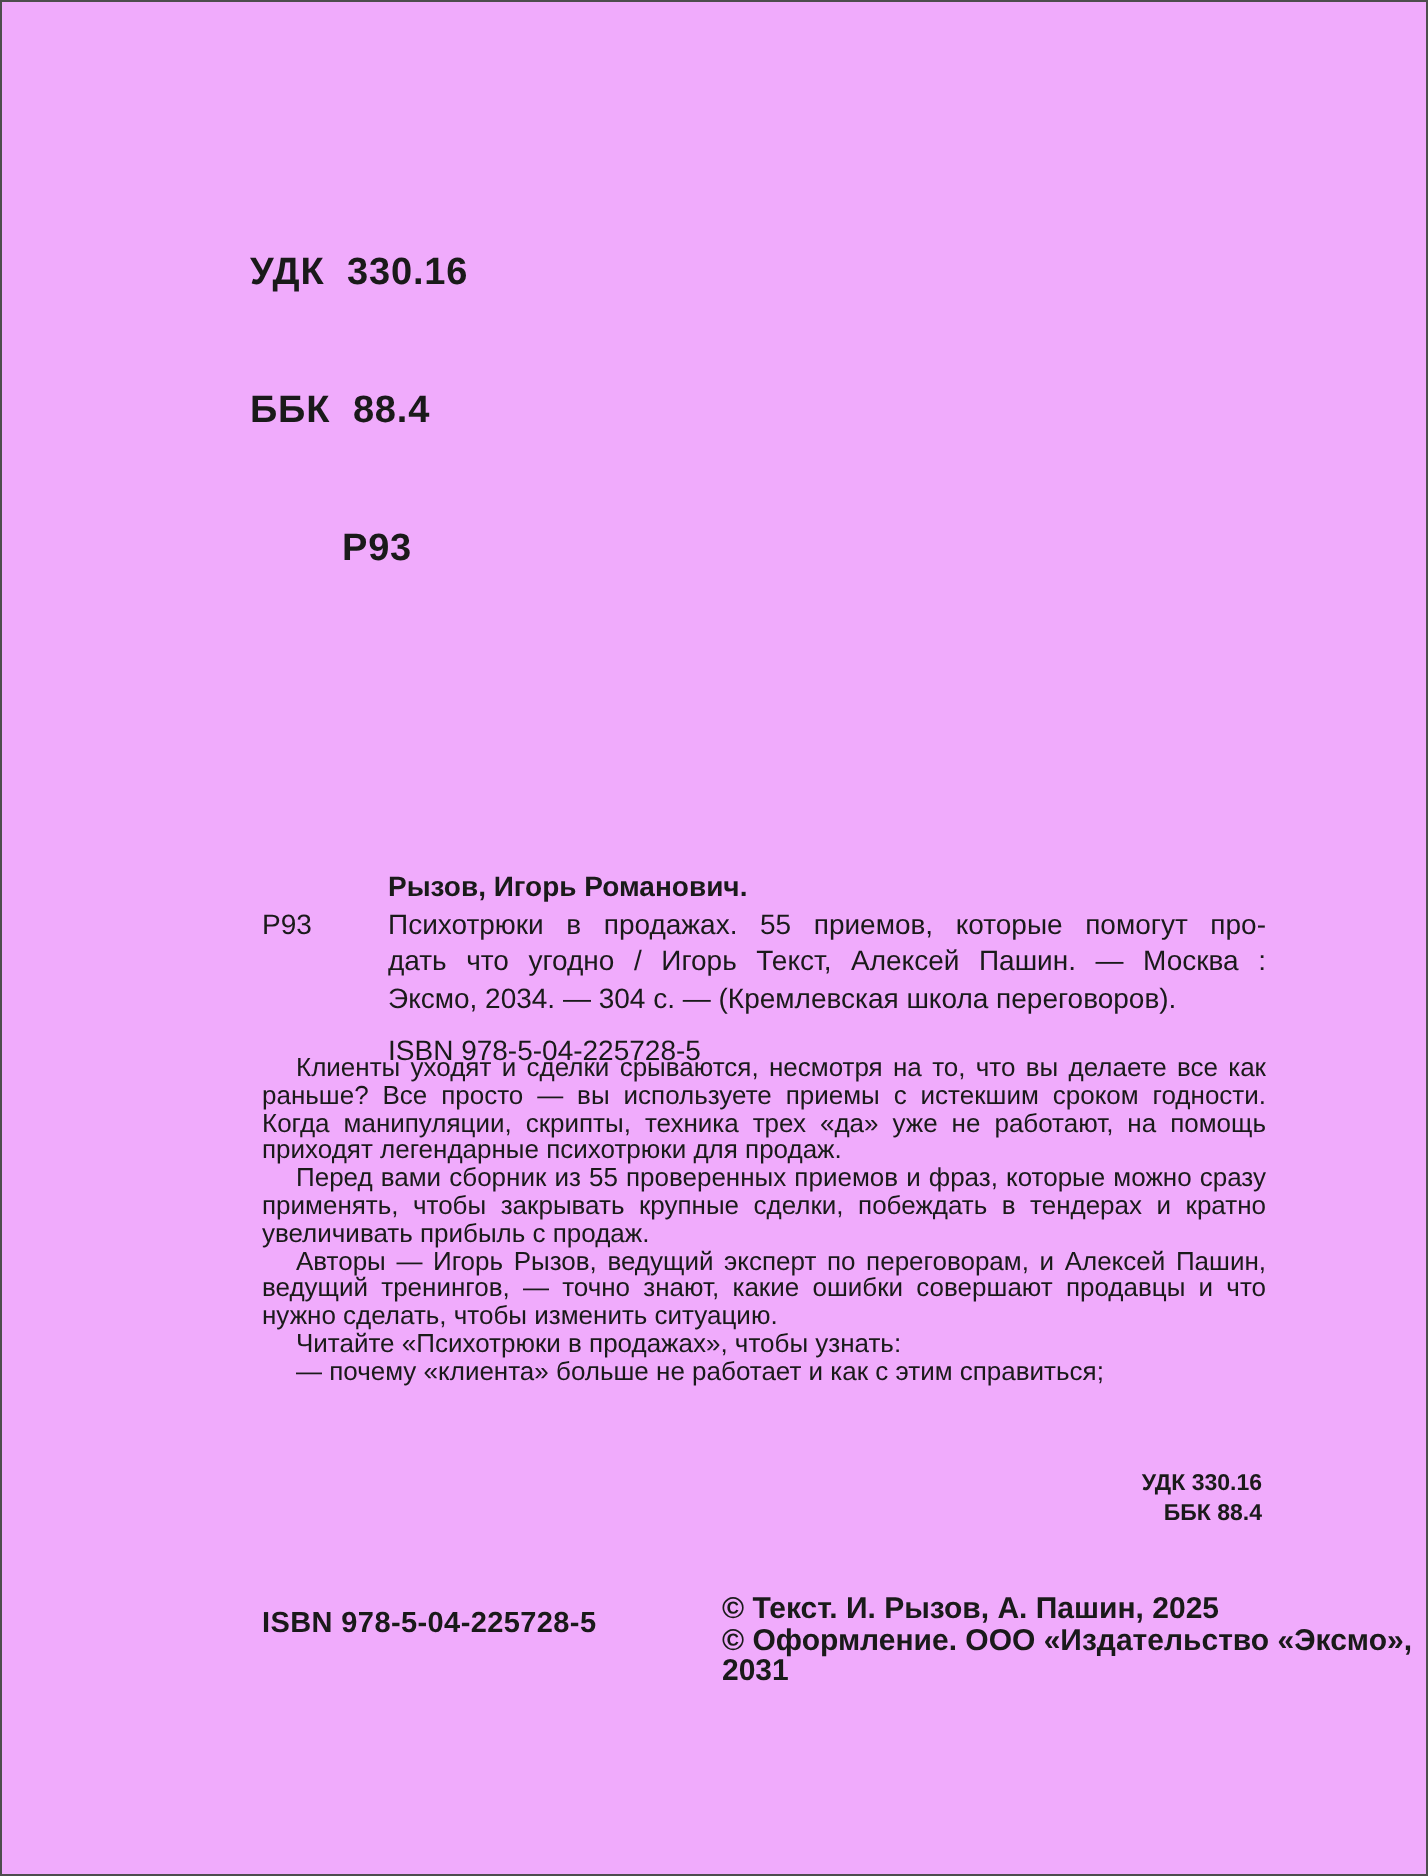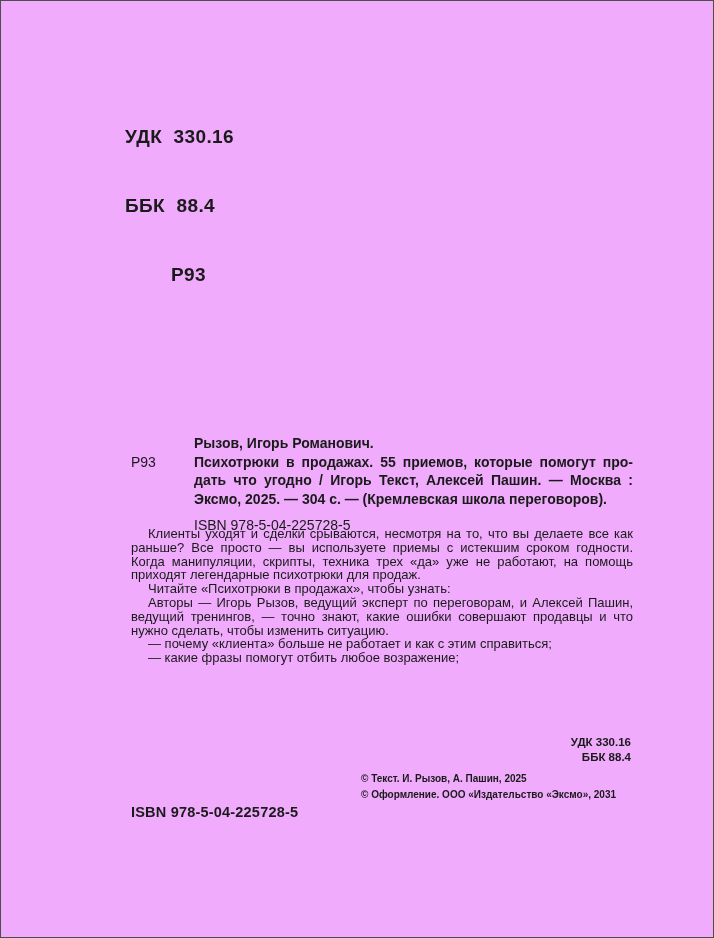--- a/index.html
+++ b/index.html
@@ -50,21 +50,20 @@
   .entry-row {
     display: flex;
     align-items: flex-start;
   }
   .entry-row .code {
     width: 63px;
     flex: 0 0 63px;
   }
   .entry-lines {
     width: 439px;
-    font-weight: bold;
   }
   .entry-lines .stretch {
     text-align: justify;
     text-align-last: justify;
   }
   .catalog .isbn-mid {
     margin-left: 63px;
     margin-top: 8px;
   }
 
@@ -99,22 +98,22 @@
     position: absolute;
     left: 130px;
     top: 803px;
     font-size: 14.5px;
     font-weight: 700;
     letter-spacing: 0.2px;
   }
   .copyrights {
     position: absolute;
     left: 360px;
-    top: 770px;
-    font-size: 10px;
+    top: 796px;
+    font-size: 15px;
     line-height: 15.5px;
     font-weight: 700;
   }
 </style>
 </head>
 <body>
 
 <div class="page">
 
   <div class="top-codes">
@@ -123,32 +122,32 @@
     <div class="r93">Р93</div>
   </div>
 
   <div class="catalog">
     <div class="author">Рызов, Игорь Романович.</div>
     <div class="entry-row">
       <span class="code">Р93</span>
       <div class="entry-lines">
         <div class="stretch">Психотрюки в продажах. 55 приемов, которые помогут про-</div>
         <div class="stretch">дать что угодно / Игорь Текст, Алексей Пашин. — Москва :</div>
-        <div>Эксмо, 2025. — 304 с. — (Кремлевская школа переговоров).</div>
+        <div>Эксмо, 2034. — 304 с. — (Кремлевская школа переговоров).</div>
       </div>
     </div>
     <div class="isbn-mid">ISBN 978-5-04-225728-5</div>
   </div>
 
   <div class="annotation">
     <p>Клиенты уходят и сделки срываются, несмотря на то, что вы делаете все как раньше? Все просто — вы используете приемы с истекшим сроком годности. Когда манипуляции, скрипты, техника трех «да» уже не работают, на помощь приходят легендарные психотрюки для продаж.</p>
+    <p>Перед вами сборник из 55 проверенных приемов и фраз, которые можно сразу применять, чтобы закрывать крупные сделки, побеждать в тендерах и кратно увеличивать прибыль с продаж.</p>
+    <p>Авторы — Игорь Рызов, ведущий эксперт по переговорам, и Алексей Пашин, ведущий тренингов, — точно знают, какие ошибки совершают продавцы и что нужно сделать, чтобы изменить ситуацию.</p>
     <p>Читайте «Психотрюки в продажах», чтобы узнать:</p>
-    <p>Авторы — Игорь Рызов, ведущий эксперт по переговорам, и Алексей Пашин, ведущий тренингов, — точно знают, какие ошибки совершают продавцы и что нужно сделать, чтобы изменить ситуацию.</p>
     <p>— почему «клиента» больше не работает и как с этим справиться;</p>
-    <p>— какие фразы помогут отбить любое возражение;</p>
   </div>
 
   <div class="right-codes">
     <div>УДК 330.16</div>
     <div>ББК 88.4</div>
   </div>
 
   <div class="bottom-isbn">ISBN 978-5-04-225728-5</div>
 
   <div class="copyrights">

